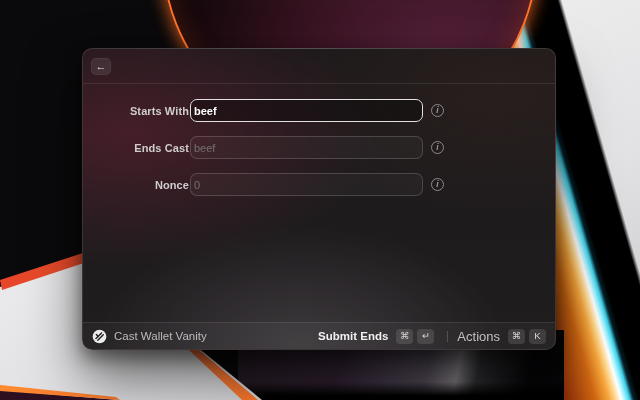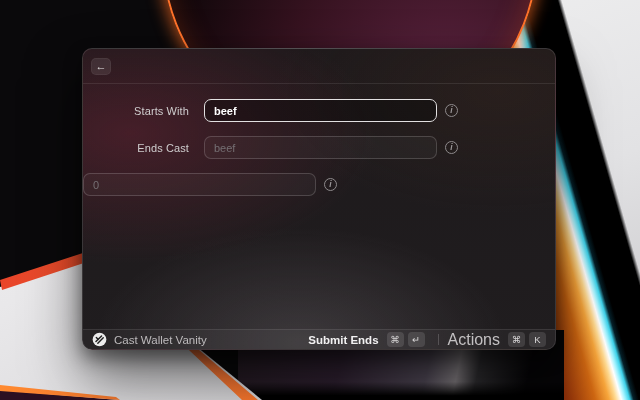--- a/index.html
+++ b/index.html
@@ -55,41 +55,41 @@
            linear-gradient(#1d191b,#201d1f);
          box-shadow:0 28px 55px rgba(0,0,0,.55), 0 8px 18px rgba(0,0,0,.45); }
   .win-header { position:relative; height:35px; border-bottom:1px solid rgba(255,255,255,.09); }
   .back-btn { position:absolute; left:8px; top:9px; width:20px; height:17px;
               display:flex; align-items:center; justify-content:center;
               background:rgba(255,255,255,.09); border:1px solid rgba(255,255,255,.05);
               border-radius:5px; color:#e3e1e2; font-size:11px; line-height:1; cursor:default; }
 
   .form { padding-top:15px; }
   .frm-row { display:flex; align-items:center; height:23px; margin-bottom:14px; }
-  .frm-label { width:106px; margin-right:15px; text-align:right;
-               font-size:11px; color:#cfcdce; letter-spacing:.1px; }
-  .frm-input { width:233px; height:23px; border-radius:7px; padding:0 9px;
+  .frm-label { width:106px; margin-right:1px; text-align:right;
+               font-size:11px; color:#cfcdce; letter-spacing:.1px;font-weight:bold; }
+  .frm-input { width:233px; height:23px; border-radius:7px; padding:0 3px;
                background:rgba(255,255,255,.03); border:1px solid rgba(255,255,255,.17);
                color:#ffffff; font-size:11px; font-family:"Liberation Sans",sans-serif;
                outline:none; }
   .frm-input.focused { border:1.5px solid #e2e0e1; background:rgba(6,4,6,.38); font-weight:700; }
   .frm-input::placeholder { color:#756f73; font-weight:500; opacity:1; }
   .info { margin-left:8px; width:13px; height:13px; border:1px solid #8e8a8c; border-radius:50%;
           display:inline-flex; align-items:center; justify-content:center;
           color:#9b9799; font-size:8.5px; font-weight:700; font-style:italic; line-height:1; }
 
-  .win-footer { position:absolute; left:0; right:0; bottom:0; height:20px;
+  .win-footer { position:absolute; left:0; right:0; bottom:0; height:27px;
                 display:flex; align-items:center; padding:0 9px;
                 border-top:1px solid rgba(255,255,255,.09);
                 background:rgba(255,255,255,.035); border-radius:0 0 10px 10px; }
   .logo { width:15px; height:15px; margin-right:7px; flex:none; }
   .app-name { font-size:11.5px; color:#bdbabc; }
   .f-spacer { flex:1; }
   .f-label-strong { font-size:11.5px; font-weight:700; color:#f2f1f2; margin-right:4px; }
-  .f-label { font-size:16px; color:#c3c0c2; margin-right:4px; }
+  .f-label { font-size:13px; color:#c3c0c2; margin-right:4px; }
   .keycap { min-width:17px; height:15px; padding:0 3px; margin-left:4px;
             background:rgba(255,255,255,.12); border-radius:4px;
             display:inline-flex; align-items:center; justify-content:center;
             font-size:9.5px; color:#d6d4d5; line-height:1; }
   .f-sep { width:1px; height:11px; background:rgba(255,255,255,.18); margin:0 9px 0 13px; }
 </style>
 </head>
 <body>
 
 <div class="stage">
@@ -122,20 +122,21 @@
         <span class="info">i</span>
       </div>
 
       <div class="frm-row">
         <div class="frm-label">Ends Cast</div>
         <input class="frm-input" type="text" placeholder="beef" style="">
         <span class="info">i</span>
       </div>
 
       <div class="frm-row">
+        <div class="frm-label">Nonce</div>
         <input class="frm-input" type="text" placeholder="0" style="">
         <span class="info">i</span>
       </div>
 
     </div>
 
     <div class="win-footer">
       <svg class="logo" viewBox="0 0 16 16">
         <circle cx="8" cy="8" r="7.3" fill="#ececec"></circle>
         <path d="M4.2 10.2 L10.2 4.2 M6.2 12 L12 6.2 M4.6 5.8 l2.1 2.1" stroke="#1e1e1e" stroke-width="1.5" fill="none" stroke-linecap="round"></path>

